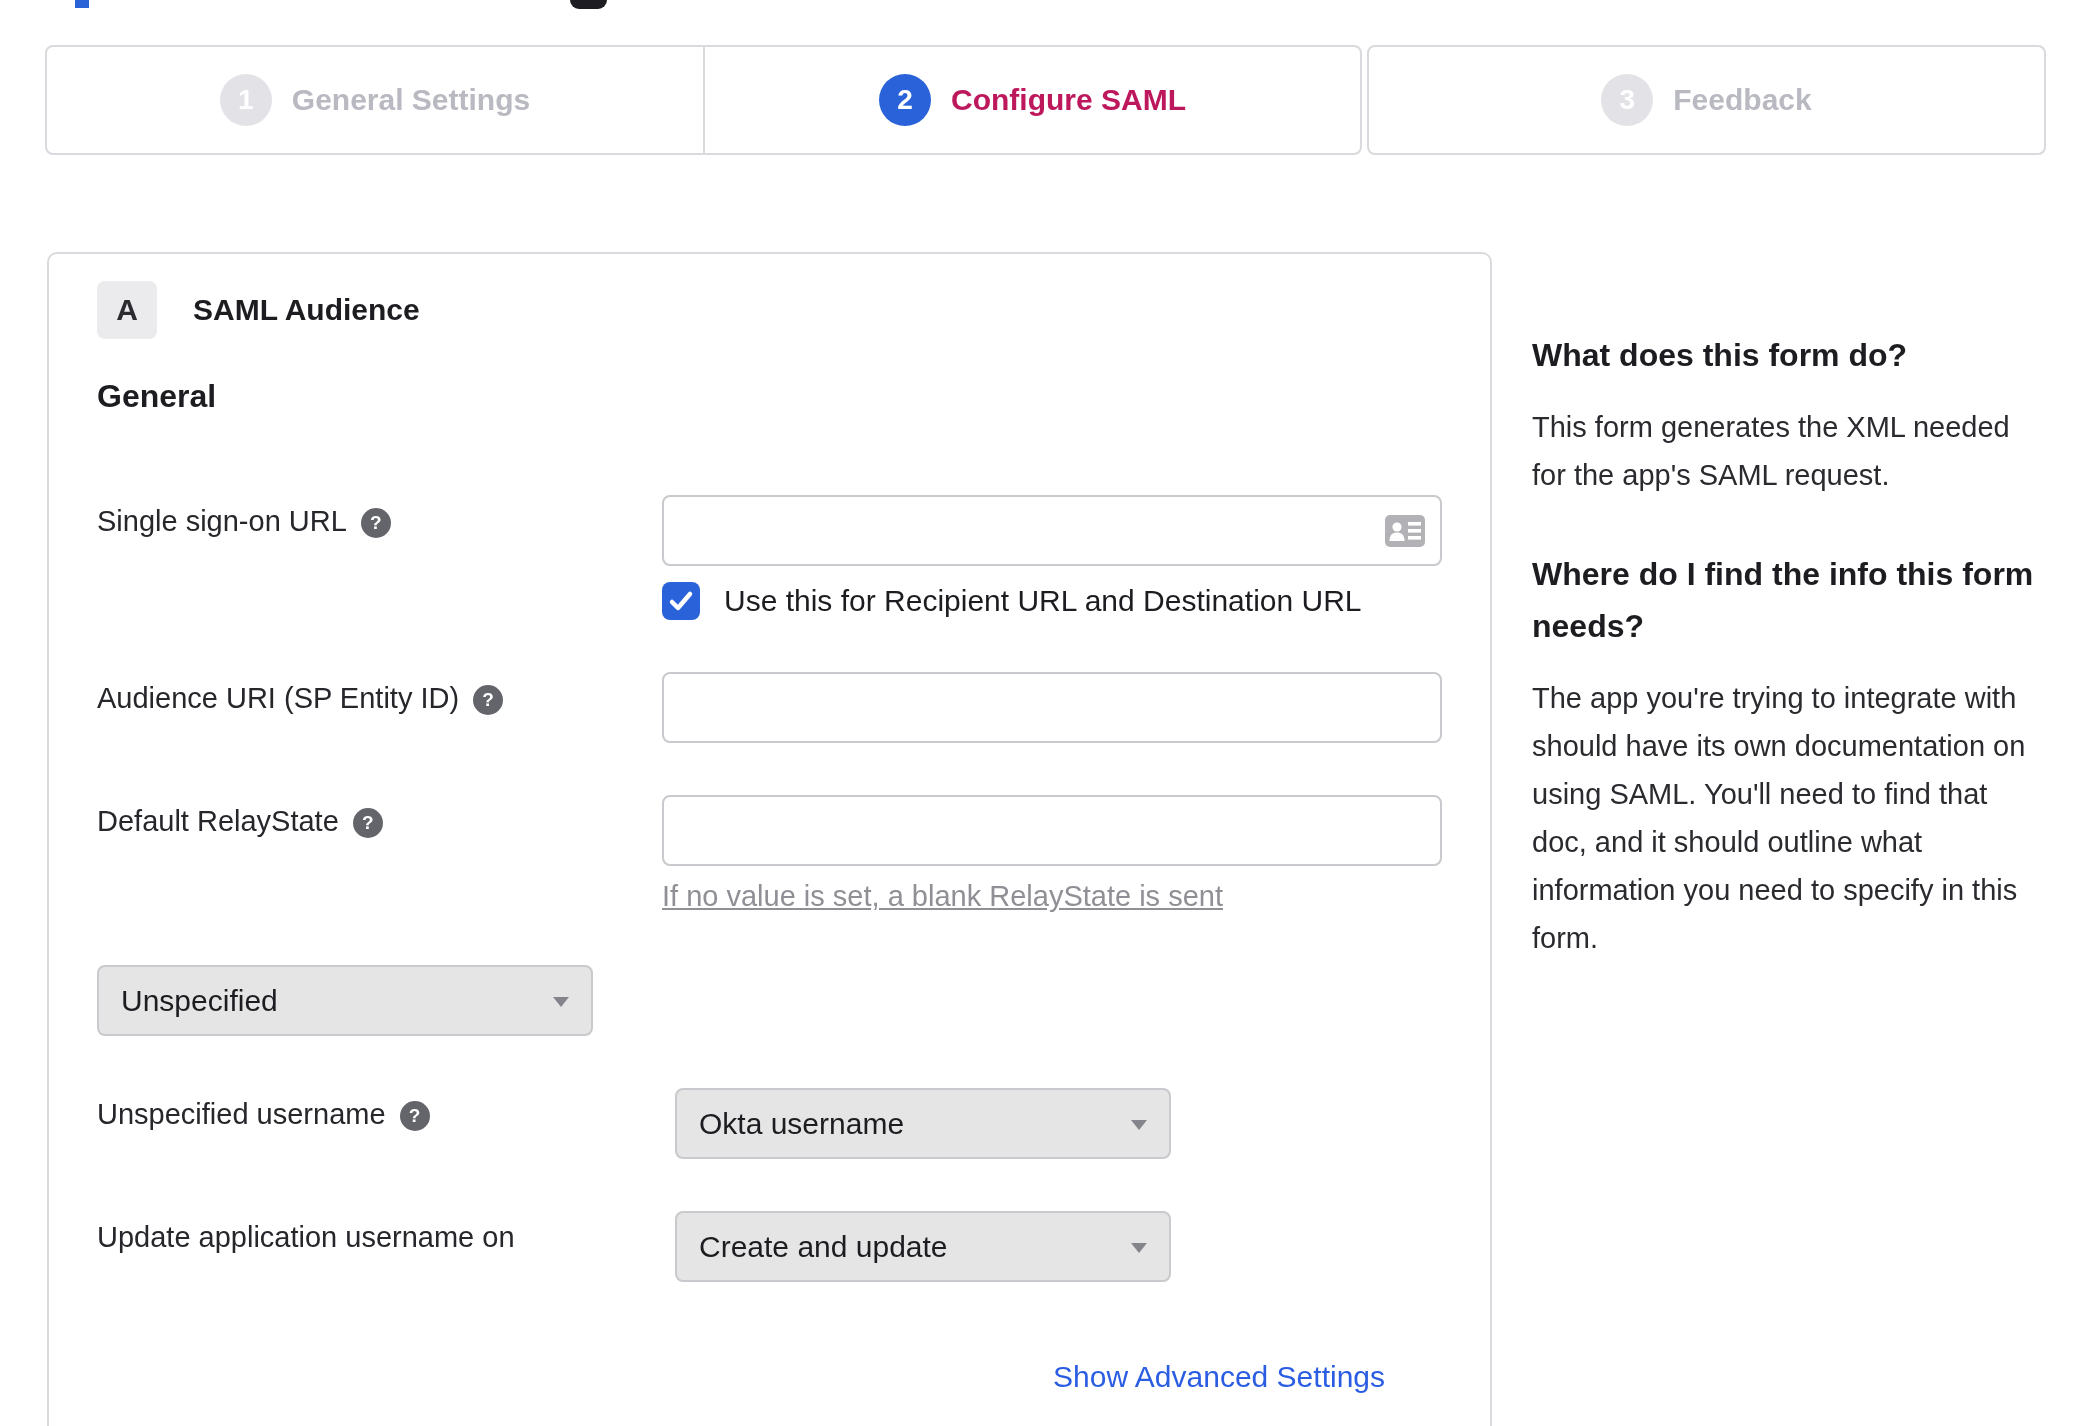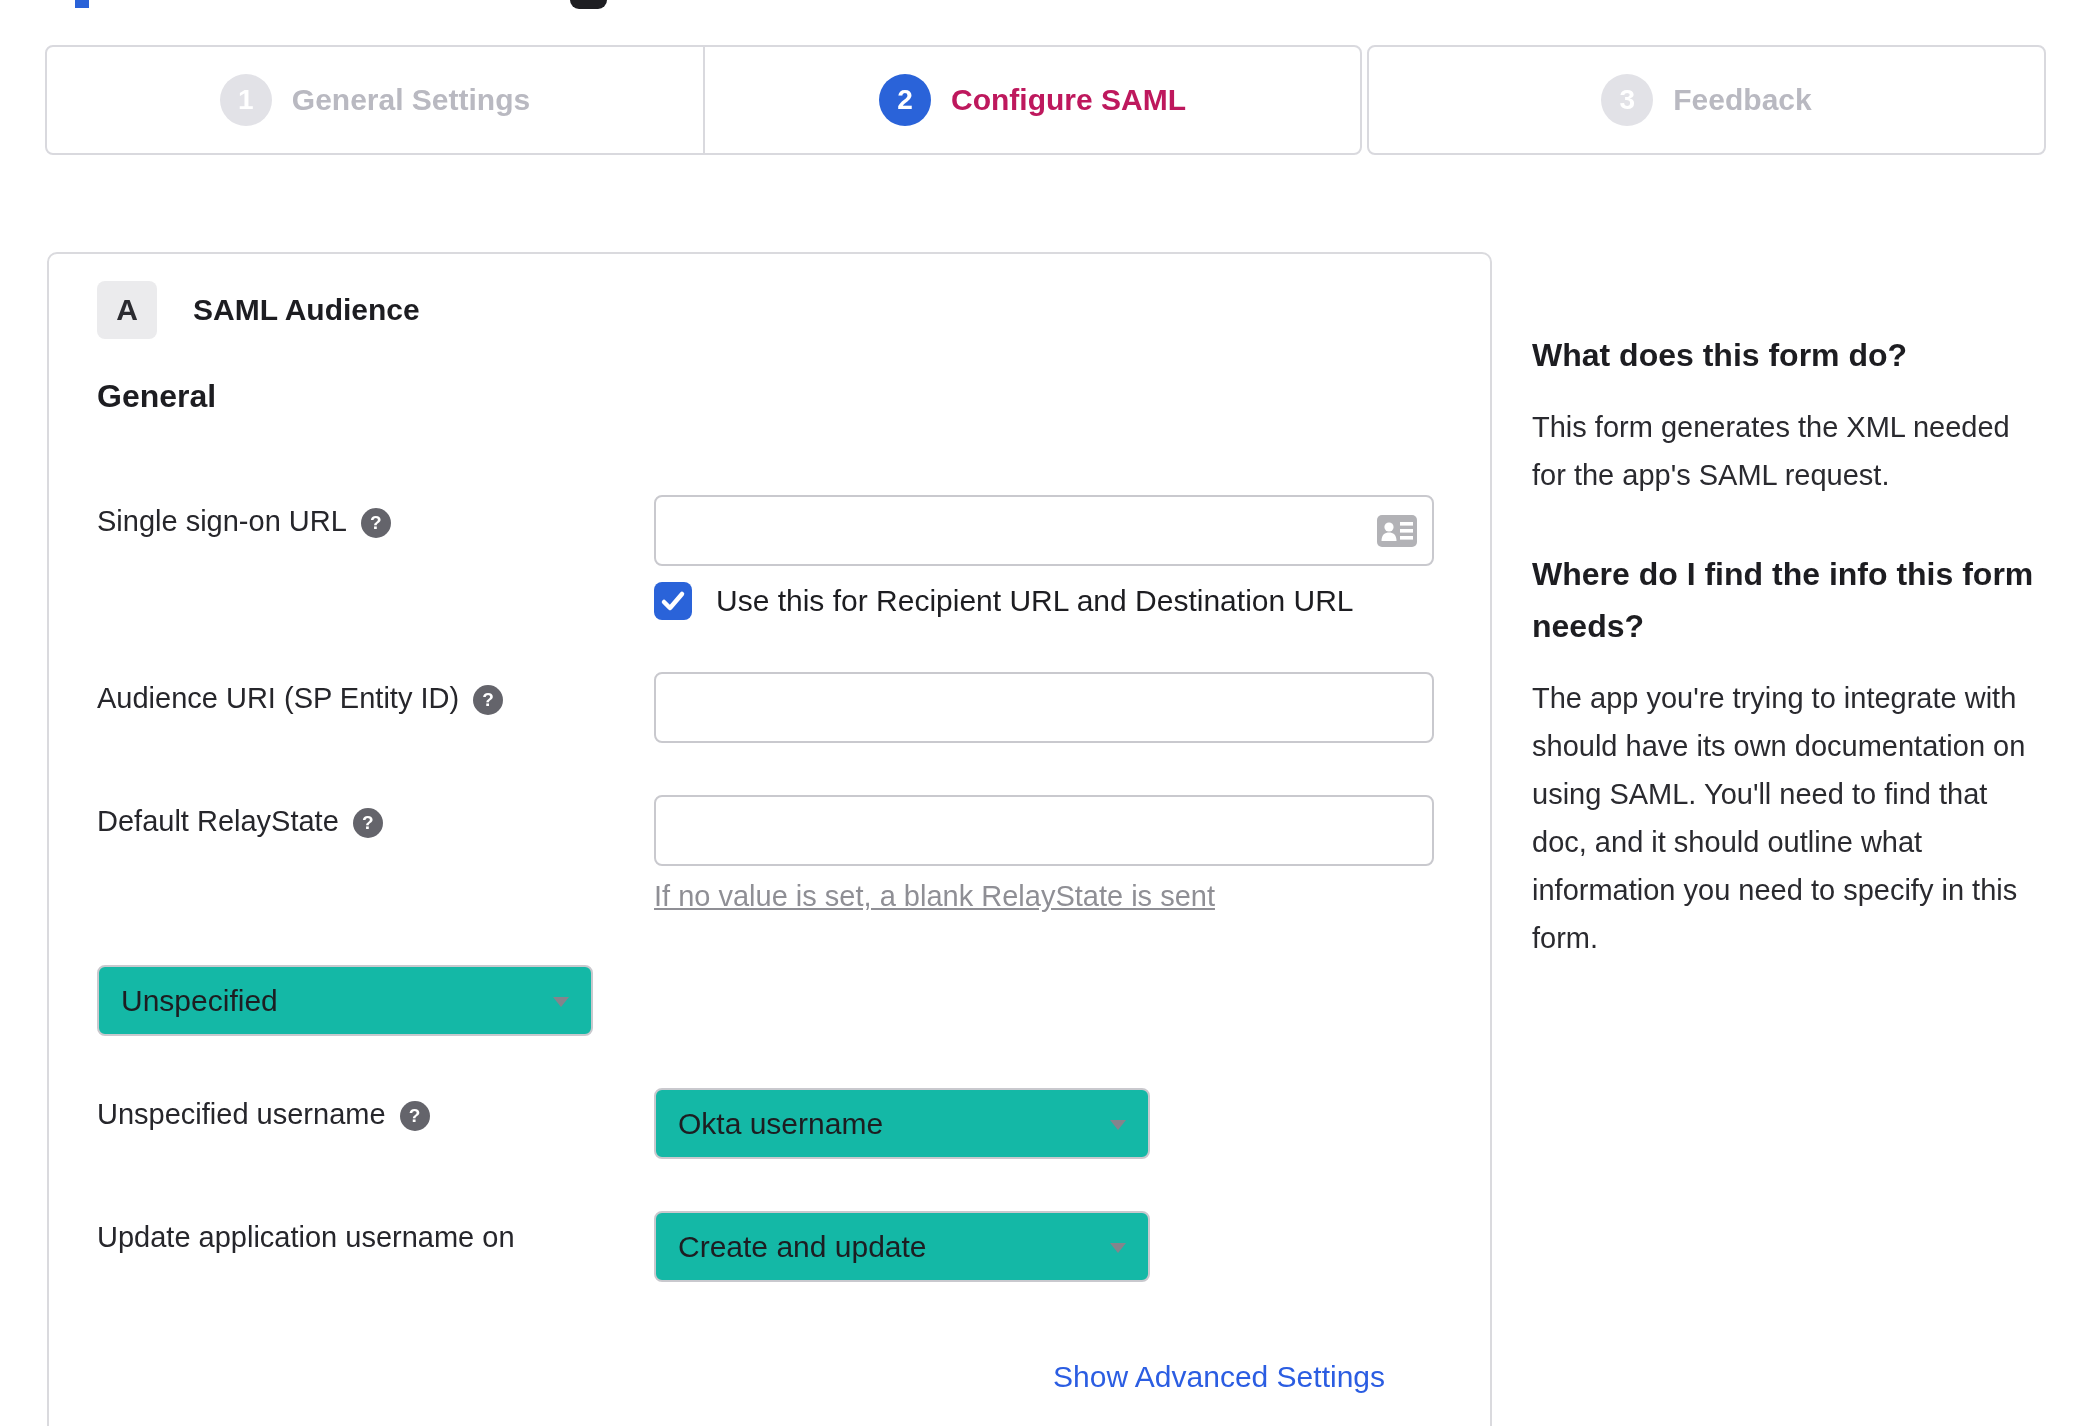--- a/index.html
+++ b/index.html
@@ -46,21 +46,21 @@
   }
   .panel-header { display:flex; align-items:center; height:60px; margin-bottom:38px; }
   .panel-badge {
     width:60px; height:58px; background:#ebebed; border-radius:8px;
     display:flex; align-items:center; justify-content:center;
     font-size:30px; font-weight:700; color:#2b2b30; margin-right:36px;
   }
   .panel-title { font-size:30px; font-weight:700; }
   .section-title { font-size:32px; font-weight:700; margin-bottom:80px; }
 
-  .form-row { display:flex; margin-bottom:52px; }
+  .form-row { display:flex; margin-bottom:52px;gap:21px; }
   .row-label-col { width:557px; padding-top:10px; }
   .row-label { font-size:29px; color:#26262b; display:inline; }
   .help-icon {
     display:inline-flex; width:30px; height:30px; border-radius:50%;
     background:#64646b; color:#fff; font-size:19px; font-weight:700;
     align-items:center; justify-content:center; margin-left:14px;
     vertical-align:2px;
   }
   .row-control-col { flex:1; }
 
@@ -76,21 +76,21 @@
   .checkbox {
     width:38px; height:38px; border-radius:8px; background:#2a63d9;
     display:flex; align-items:center; justify-content:center; flex:0 0 auto;
   }
   .checkbox-label { font-size:30px; color:#1d1d21; margin-left:24px; }
 
   .helper-text { font-size:29px; color:#8f8f95; margin-top:14px;text-decoration:underline; }
 
   .select-box {
     position:relative; width:496px; height:71px;
-    border:2px solid #c9c9ce; border-radius:8px; background:#14b8a6;
+    border:2px solid #c9c9ce; border-radius:8px; background:#e5e5e5;
     display:flex; align-items:center; padding:0 50px 0 22px;
     cursor:default;
   }
   .select-value { font-size:30px; color:#1d1d21; }
   .select-caret {
     position:absolute; right:22px; top:50%; margin-top:-4px;
     width:0; height:0;
     border-left:8px solid transparent; border-right:8px solid transparent;
     border-top:10px solid #84848c;
   }

